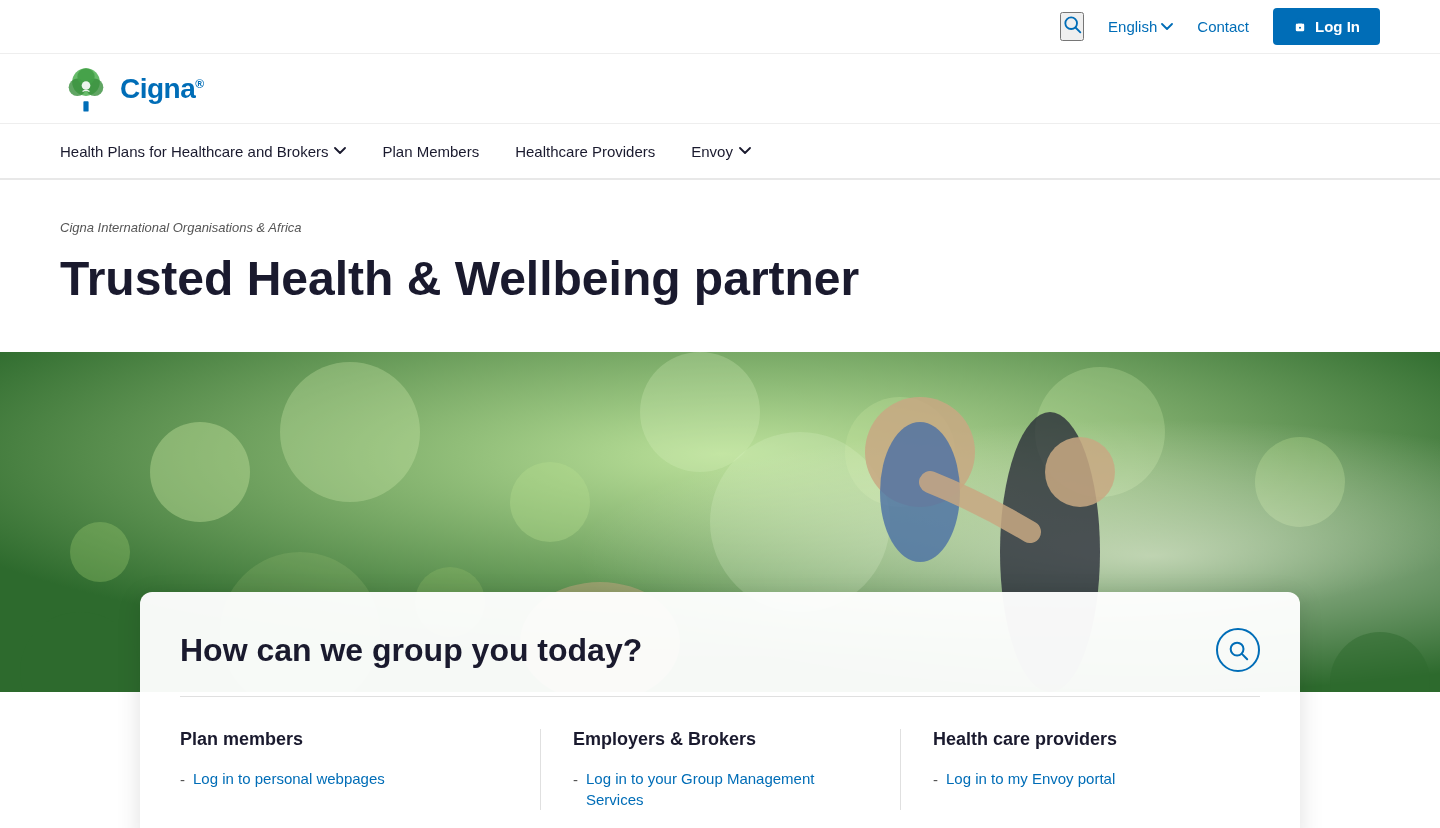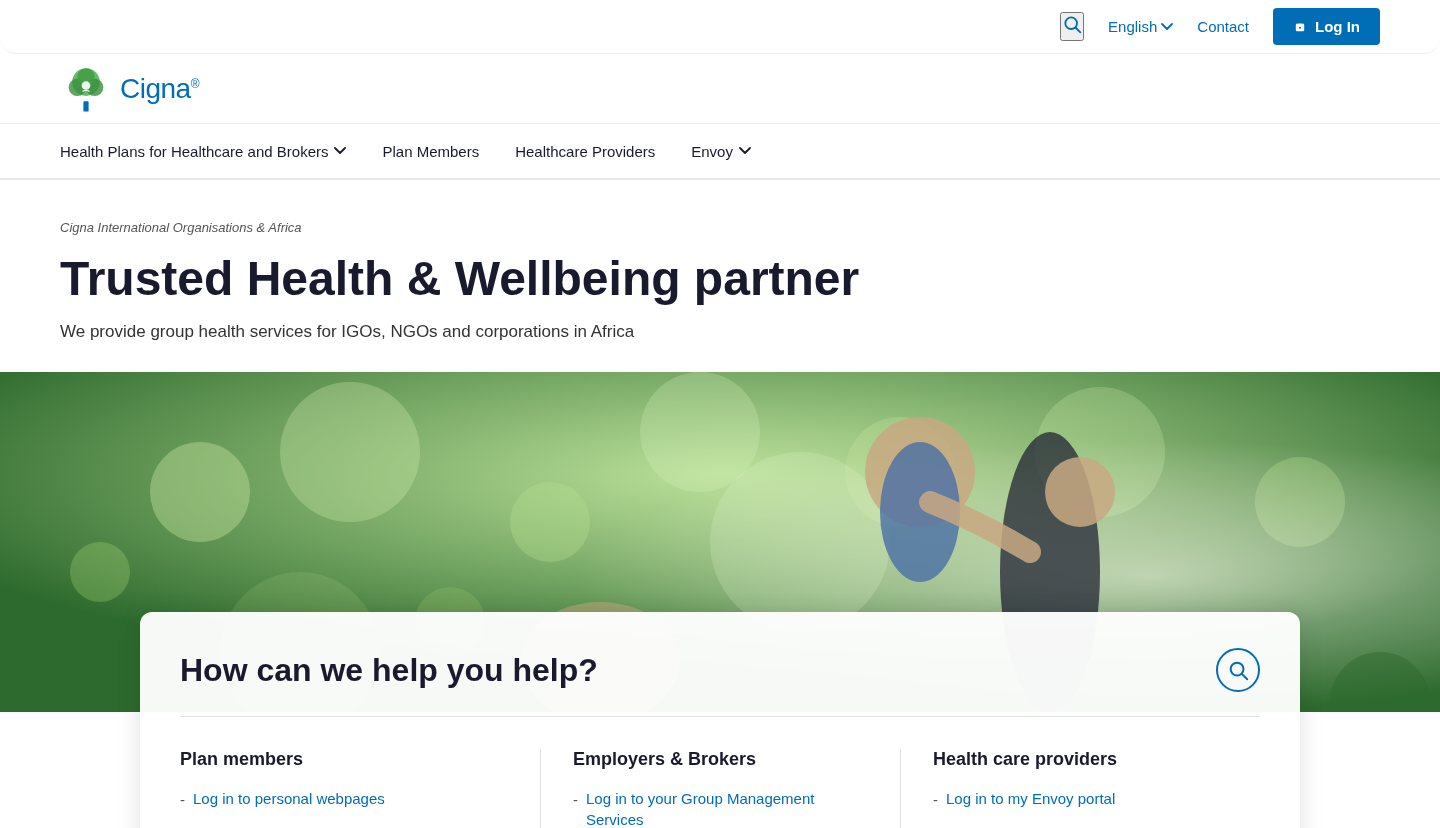--- a/index.html
+++ b/index.html
@@ -6,21 +6,20 @@
     body { font-family: -apple-system, BlinkMacSystemFont, 'Segoe UI', Arial, sans-serif; background: #fff; }
 
     
     .top-bar {
       display: flex;
       align-items: center;
       justify-content: flex-end;
       padding: 8px 60px;
       border-bottom: 1px solid #eee;
       gap: 24px;
-      border-radius: 16px;
     }
     .top-bar-search {
       color: #006db7;
       cursor: pointer;
       font-size: 20px;
     }
     .lang-btn {
       display: flex;
       align-items: center;
       gap: 4px;
@@ -66,21 +65,21 @@
       gap: 8px;
       text-decoration: none;
       flex: 1;
     }
     .logo-tree {
       width: 52px;
       height: 52px;
     }
     .logo-text {
       font-size: 28px;
-      font-weight: 400;
+      font-weight: 700;
       color: #006db7;
       letter-spacing: -0.5px;
     }
     .logo-reg {
       font-size: 12px;
       vertical-align: super;
       color: #006db7;
     }
 
     
@@ -295,21 +294,20 @@
     <span>Envoy</span>
     <svg class="chevron-svg" width="12" height="8" viewBox="0 0 12 8" fill="none">
       <path d="M1 1l5 5 5-5" stroke="#1a1a2e" stroke-width="1.8" stroke-linecap="round" stroke-linejoin="round"></path>
     </svg>
   </a>
 </nav>
 
 <section class="hero-text-section">
   <p class="breadcrumb-text">Cigna International Organisations &amp; Africa</p>
   <h1 class="hero-title">Trusted Health &amp; Wellbeing partner</h1>
-  <p class="hero-subtitle">We provide group health services for IGOs, NGOs and corporations in Africa</p>
 </section>
 
 <div class="hero-image-container">
   <div class="hero-image-overlay"></div>
   <svg class="hero-svg-scene" viewBox="0 0 1440 340" preserveAspectRatio="xMidYMid slice">
 
     <defs>
       <radialGradient id="bg1" cx="50%" cy="30%" r="60%">
         <stop offset="0%" stop-color="#c8e6a0" stop-opacity="0.8"></stop>
         <stop offset="100%" stop-color="#2d6a2d" stop-opacity="1"></stop>
@@ -351,21 +349,21 @@
 
     <ellipse cx="600" cy="290" rx="80" ry="60" fill="#c8a882" opacity="0.5"></ellipse>
 
     <circle cx="80" cy="320" r="60" fill="#2d6a2d" opacity="0.6"></circle>
     <circle cx="1380" cy="330" r="50" fill="#2d6a2d" opacity="0.5"></circle>
   </svg>
 </div>
 
 <div class="search-card">
   <div class="search-header">
-    <h2 class="search-title">How can we help you help?</h2>
+    <h2 class="search-title">How can we group you today?</h2>
     <div class="search-icon-circle">
       <svg width="22" height="22" viewBox="0 0 24 24" fill="none" stroke="#006db7" stroke-width="2.2" stroke-linecap="round" stroke-linejoin="round">
         <circle cx="11" cy="11" r="7"></circle>
         <line x1="16.5" y1="16.5" x2="22" y2="22"></line>
       </svg>
     </div>
   </div>
 
   <div class="cards-row">
 

